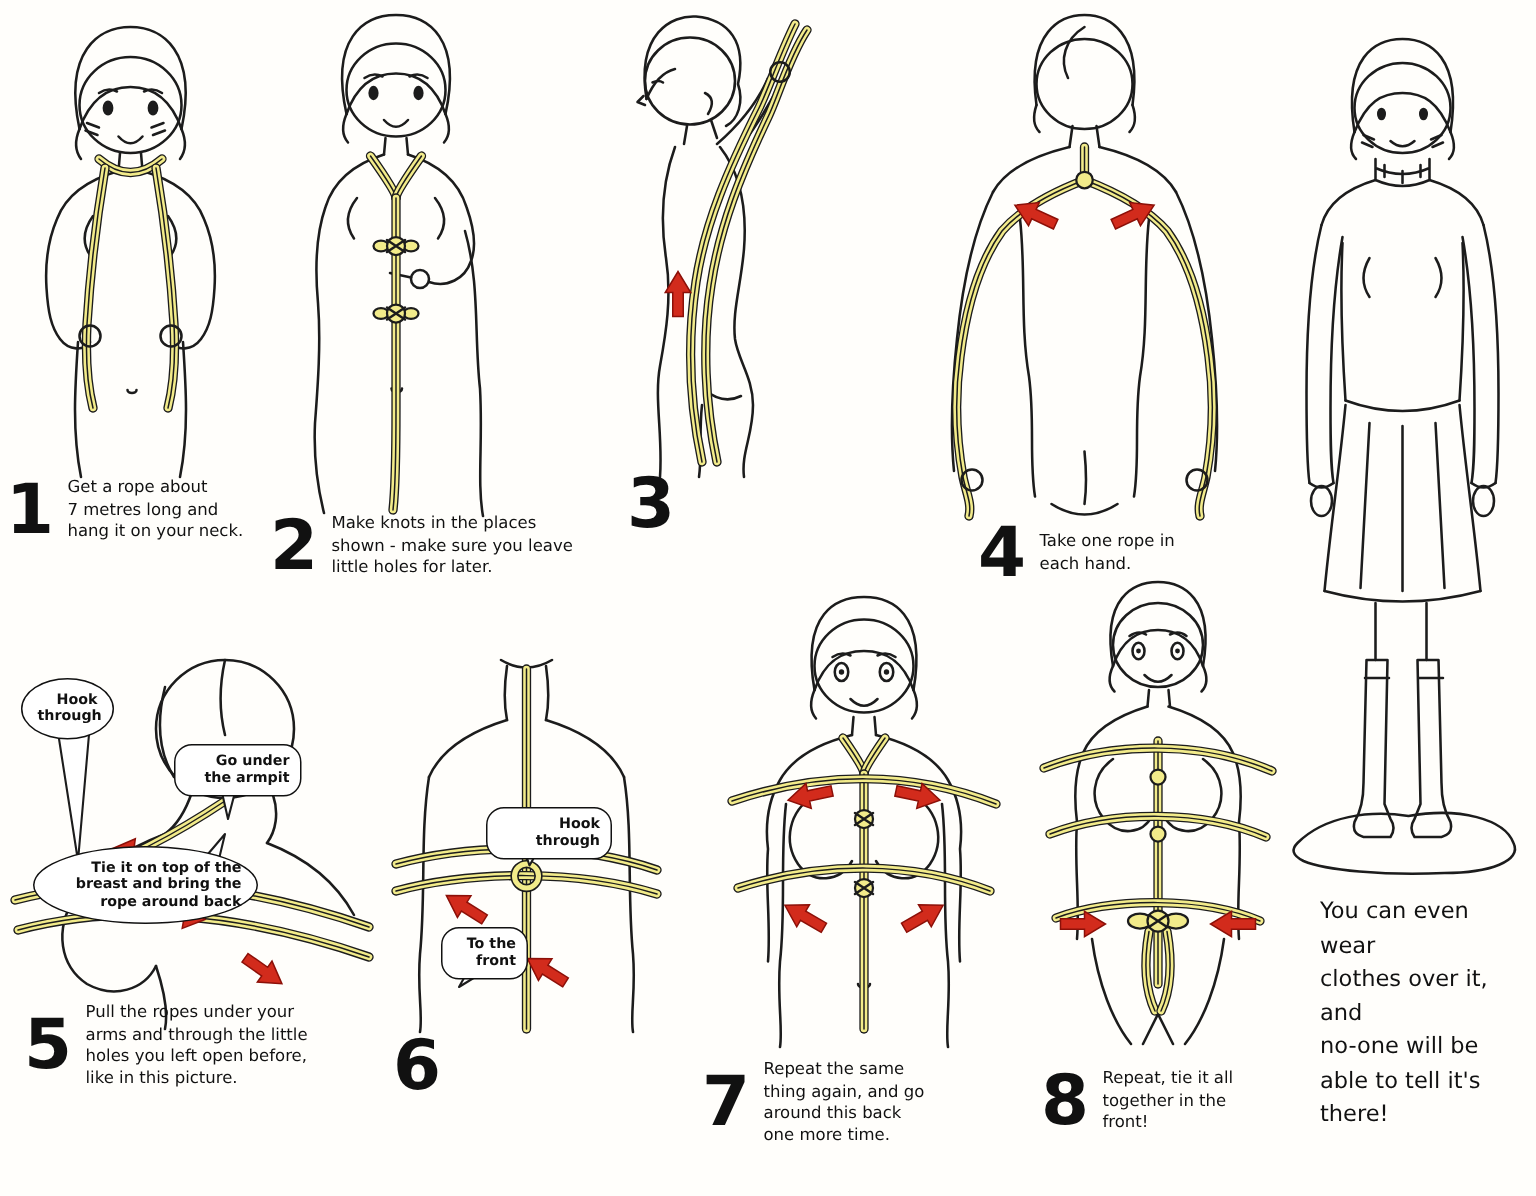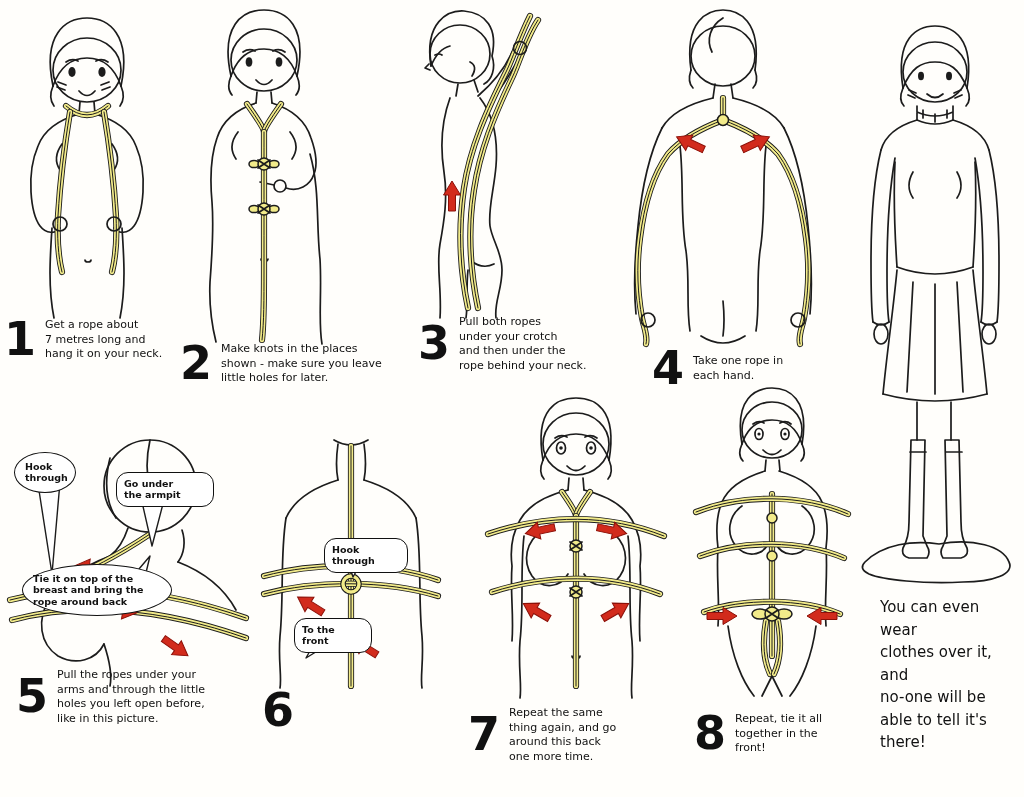--- a/index.html
+++ b/index.html
@@ -5,21 +5,21 @@
   *{margin:0;padding:0;box-sizing:border-box}
   html,body{width:1024px;height:797px}
   body{background:#fff;font-family:"DejaVu Sans",sans-serif;color:#111;position:relative;overflow:hidden}
   .page{position:absolute;inset:0;background:#fffefb}
   .fig{position:absolute;overflow:visible}
   .cap{position:absolute;display:flex;align-items:center;gap:9px}
   .cap .num{font-size:46px;font-weight:800;line-height:.9;font-family:"DejaVu Sans",sans-serif}
   .cap .txt{font-size:11px;line-height:1.32;white-space:pre-line}
   .note{position:absolute;font-size:15px;line-height:1.5;white-space:pre-line}
   .bubble{position:absolute;background:#fff;border:1.6px solid #111;font-size:9.5px;font-weight:bold;
-          line-height:1.2;text-align:left;padding:5px 7px;white-space:pre-line;border-radius:12px;z-index:5}
+          line-height:1.2;text-align:right;padding:5px 7px;white-space:pre-line;border-radius:12px;z-index:5}
   .bubble.ellipse{border-radius:50%;padding:8px 10px}
   
   .ln{stroke:#1c1c1c;stroke-width:1.7;fill:none;stroke-linecap:round;stroke-linejoin:round}
   .r1{stroke:#1c1c1c;stroke-width:6.2;fill:none;stroke-linecap:round}
   .r2{stroke:#f2eb8a;stroke-width:4.4;fill:none;stroke-linecap:round}
   .r3{stroke:#1c1c1c;stroke-width:1;fill:none;stroke-linecap:round}
   .arw{fill:#d22b1c;stroke:#8c1008;stroke-width:1}
   .eye{fill:#1c1c1c}
   .knot{fill:#f2eb8a;stroke:#1c1c1c;stroke-width:1.5}
   .tail{fill:#fff;stroke:#1c1c1c;stroke-width:1.4;stroke-linejoin:round}
@@ -400,46 +400,42 @@
       <ellipse class="knot" cx="112" cy="228" rx="8" ry="5"></ellipse>
       <circle class="knot" cx="100" cy="228" r="7"></circle>
       <path class="ln" d="M94,224 l12,8 M94,232 l12,-8" stroke-width="1.1"></path>
     </g>
     <path class="arw" transform="translate(48,230) rotate(0)" d="M-13,-3.5 L3,-3.5 L3,-8.5 L17,0 L3,8.5 L3,3.5 L-13,3.5 Z"></path>
     <path class="arw" transform="translate(152,230) rotate(180)" d="M-13,-3.5 L3,-3.5 L3,-8.5 L17,0 L3,8.5 L3,3.5 L-13,3.5 Z"></path>
   </svg>
 
   <div class="bubble ellipse" style="left:14px;top:452px;width:62px">Hook
 through</div>
-  <div class="bubble" style="left:116px;top:472px;width:98px">Go under
+  <div class="bubble" style="left:116px;top:496px;width:85px">Go under
 the armpit</div>
   <div class="bubble ellipse" style="left:22px;top:564px;width:150px">Tie it on top of the
 breast and bring the
 rope around back</div>
   <div class="bubble" style="left:324px;top:538px;width:84px">Hook through</div>
-  <div class="bubble" style="left:294px;top:618px;width:78px">To the front</div>
+  <div class="bubble" style="left:294px;top:618px;width:58px">To the front</div>
 
   <div class="cap" style="left:4px;top:318px">
     <span class="num">1</span>
     <span class="txt">Get a rope about
 7 metres long and
 hang it on your neck.</span>
   </div>
   <div class="cap" style="left:180px;top:342px">
     <span class="num">2</span>
     <span class="txt">Make knots in the places
 shown - make sure you leave
 little holes for later.</span>
   </div>
   <div class="cap" style="left:418px;top:315px">
     <span class="num">3</span>
-    <span class="txt">Pull both ropes
-under your crotch
-and then under the
-rope behind your neck.</span>
   </div>
   <div class="cap" style="left:652px;top:348px">
     <span class="num">4</span>
     <span class="txt">Take one rope in
 each hand.</span>
   </div>
   <div class="cap" style="left:16px;top:668px">
     <span class="num">5</span>
     <span class="txt">Pull the ropes under your
 arms and through the little

